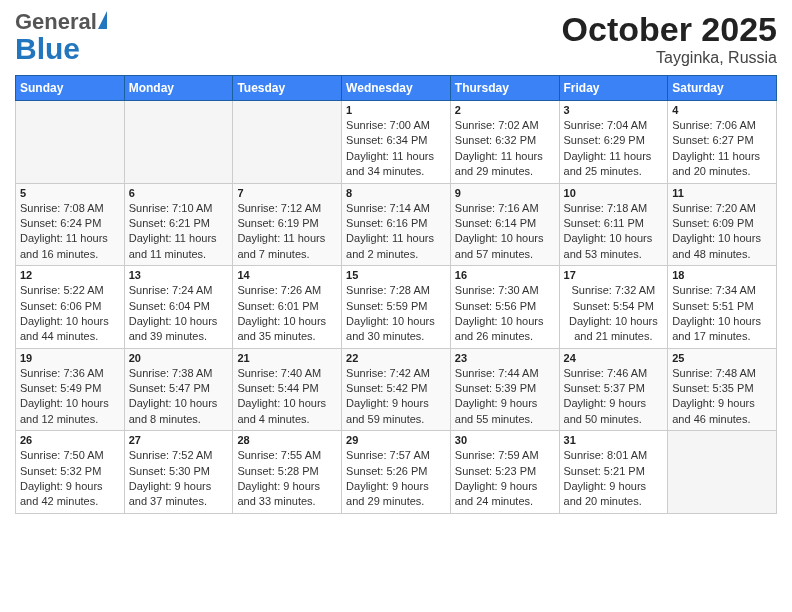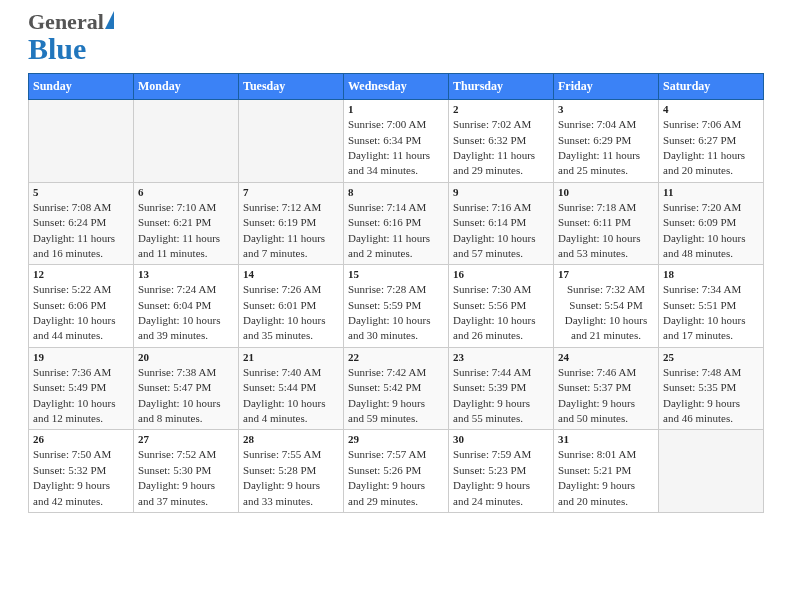--- a/index.html
+++ b/index.html
@@ -6,22 +6,21 @@
     body {
       width: 792px;
       height: 612px;
       font-family: Arial, sans-serif;
       background: #fff;
       overflow: hidden;
     }
     .page {
       width: 792px;
       height: 532px;
-      padding: 10px 28px;
-      font-family: Liberation Serif, serif;
+      padding: 10px 15px;
     }
     .header {
       display: flex;
       justify-content: space-between;
       align-items: flex-start;
       margin-bottom: 8px;
     }
     .logo {
       display: flex;
       flex-direction: column;
@@ -87,20 +86,24 @@
 
 <div class="page">
   <div class="header">
     <div class="logo">
       <div style="display:flex;align-items:center;line-height:1.1">
         <span style="font-size:22px;font-weight:bold;color:#555;">General</span>
         <span style="display:inline-block;margin-left:1px;width:0;height:0;border-left:9px solid transparent;border-bottom:18px solid #2176bd;vertical-align:middle;margin-top:-4px;"></span>
       </div>
       <div style="font-size:30px;font-weight:bold;color:#2176bd;line-height:1.1;margin-top:-2px;">Blue</div>
     </div>
+    <div class="title-block">
+      <div class="month-title">October 2025</div>
+      <div class="location">Tayginka, Russia</div>
+    </div>
   </div>
 
   <table class="calendar">
     <thead>
       <tr>
       <th>Sunday</th>
           <th>Monday</th>
           <th>Tuesday</th>
           <th>Wednesday</th>
           <th>Thursday</th>

